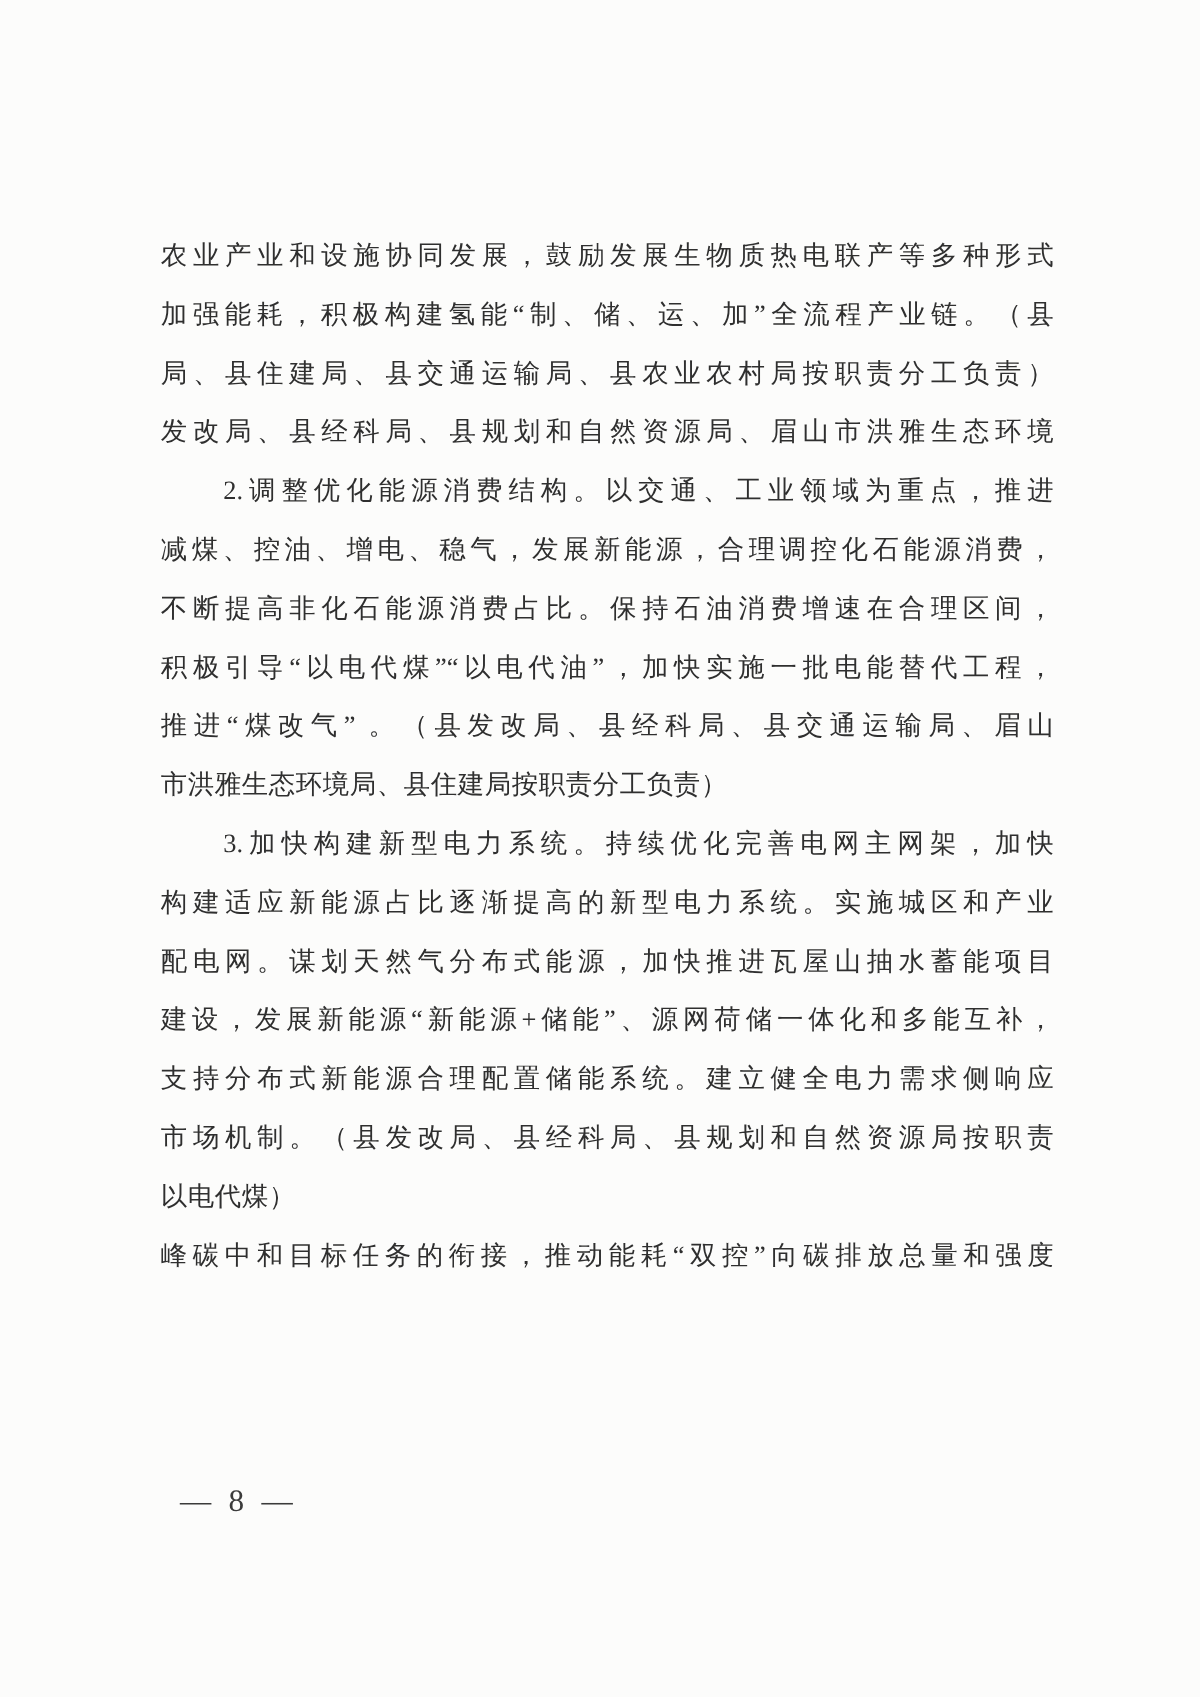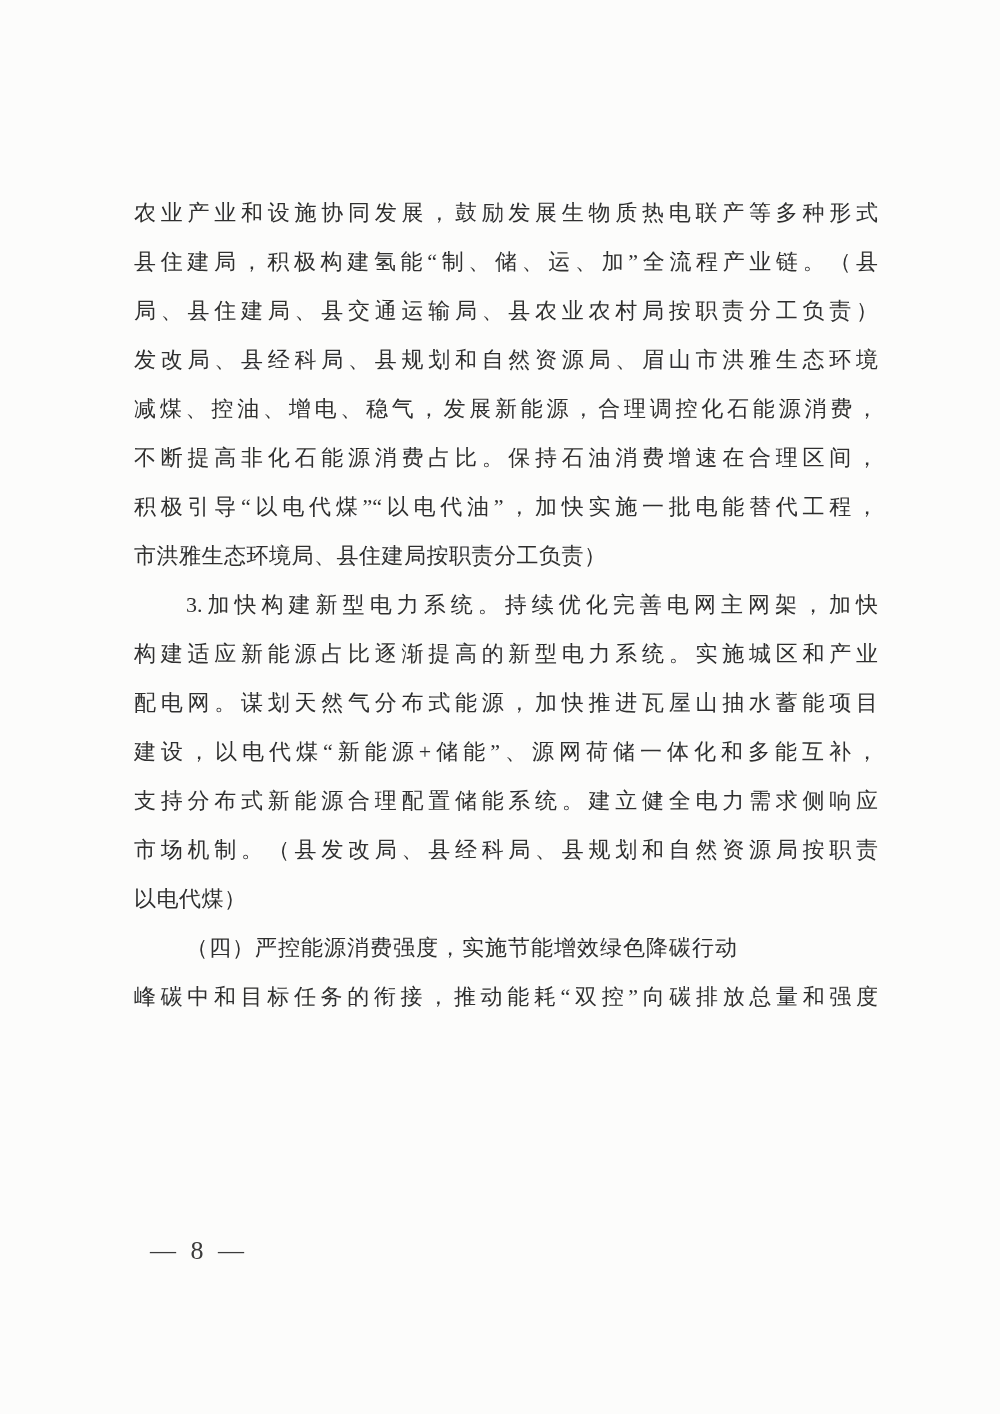--- a/index.html
+++ b/index.html
@@ -51,33 +51,34 @@
     letter-spacing: 4px;
     color: #3b3b3b;
   }
 </style>
 </head>
 <body>
 
 <div class="page">
   <main class="content" id="body-lines">
       <div class="line fill">农业产业和设施协同发展，鼓励发展生物质热电联产等多种形式</div>
-      <div class="line fill">县住建局，积极构建氢能“制、储、运、加”全流程产业链。（县</div>
+      <div class="line fill">加强能耗，积极构建氢能“制、储、运、加”全流程产业链。（县</div>
       <div class="line fill">局、县住建局、县交通运输局、县农业农村局按职责分工负责）</div>
       <div class="line fill">发改局、县经科局、县规划和自然资源局、眉山市洪雅生态环境</div>
+      <div class="line fill indent">2.调整优化能源消费结构。以交通、工业领域为重点，推进</div>
       <div class="line fill">减煤、控油、增电、稳气，发展新能源，合理调控化石能源消费，</div>
       <div class="line fill">不断提高非化石能源消费占比。保持石油消费增速在合理区间，</div>
       <div class="line fill">积极引导“以电代煤”“以电代油”，加快实施一批电能替代工程，</div>
+      <div class="line fill">推进“煤改气” 。（县发改局、县经科局、县交通运输局、眉山</div>
       <div class="line">市洪雅生态环境局、县住建局按职责分工负责）</div>
       <div class="line fill indent">3.加快构建新型电力系统。持续优化完善电网主网架，加快</div>
       <div class="line fill">构建适应新能源占比逐渐提高的新型电力系统。实施城区和产业</div>
       <div class="line fill">配电网。谋划天然气分布式能源，加快推进瓦屋山抽水蓄能项目</div>
-      <div class="line fill">建设，以电代煤“新能源+储能”、源网荷储一体化和多能互补，</div>
+      <div class="line fill">建设，发展新能源“新能源+储能”、源网荷储一体化和多能互补，</div>
       <div class="line fill">支持分布式新能源合理配置储能系统。建立健全电力需求侧响应</div>
       <div class="line fill">市场机制。（县发改局、县经科局、县规划和自然资源局按职责</div>
       <div class="line">以电代煤）</div>
-      <div class="line indent heading">（四）严控能源消费强度，实施节能增效绿色降碳行动</div>
       <div class="line fill">峰碳中和目标任务的衔接，推动能耗“双控”向碳排放总量和强度</div>
     </main>
   <footer class="footer">
     <span>— 8 —</span>
   </footer>
 </div>
 
 </body></html>

